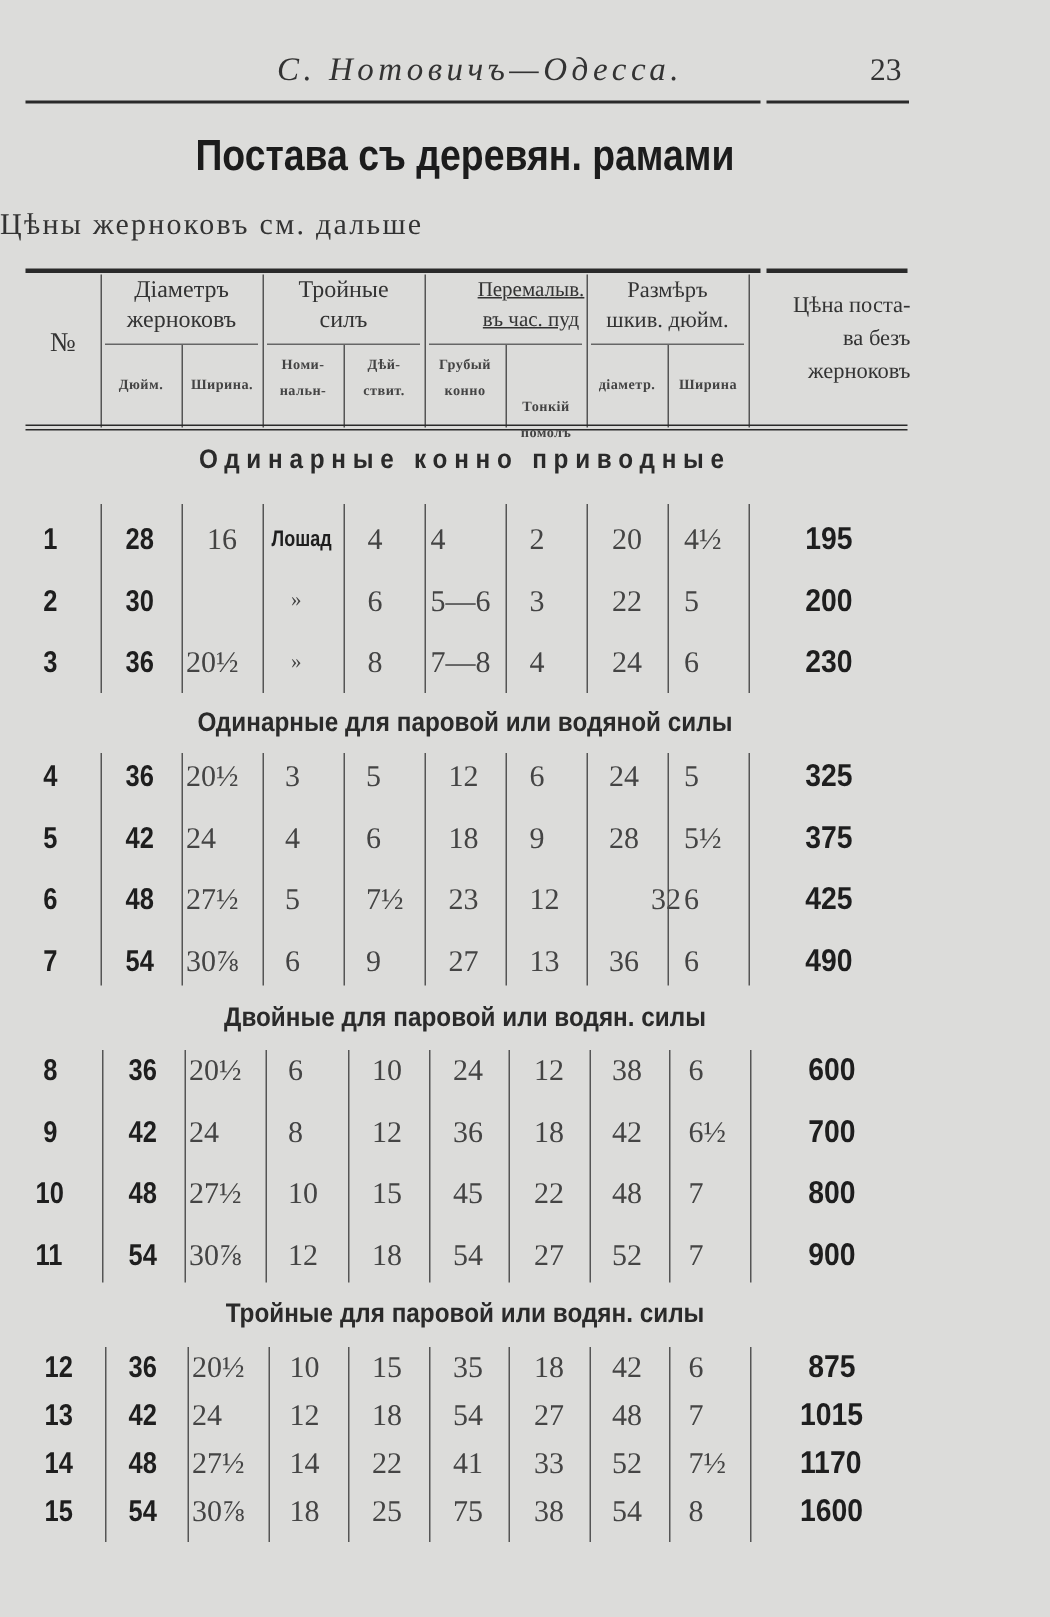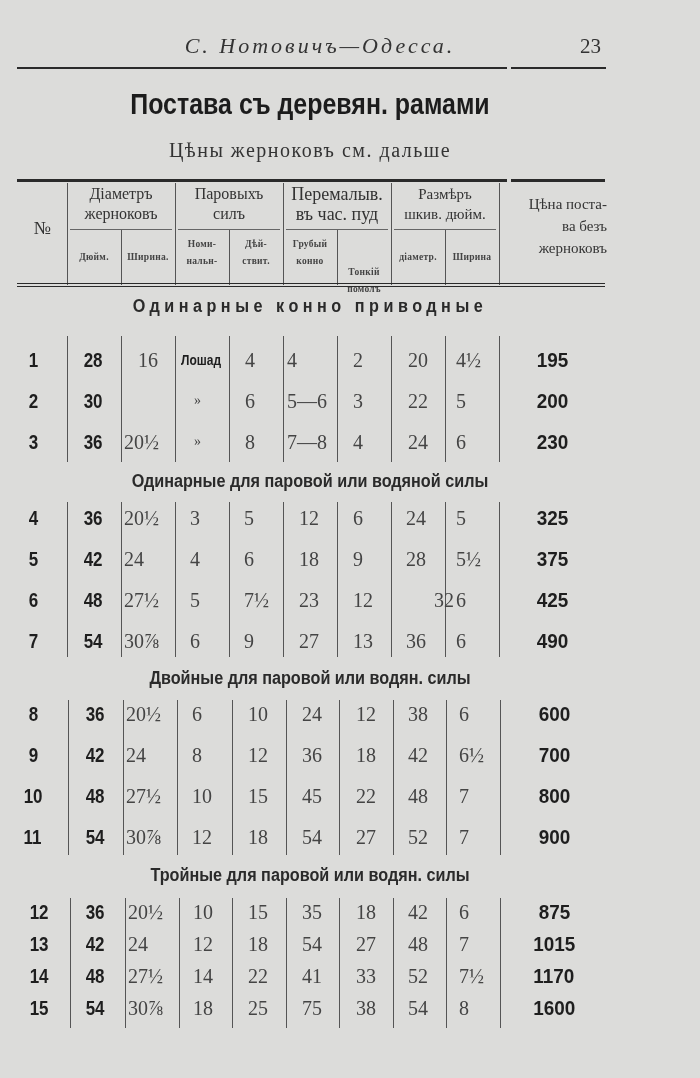--- a/index.html
+++ b/index.html
@@ -21,21 +21,21 @@
     font-size:21px; color:#333;
   }
   .rule { background:#2a2a2a; height:2px; }
   .title {
     left:0; width:620px; top:88px; text-align:center;
     font-family:"Liberation Sans", sans-serif; font-weight:bold;
     font-size:29px; transform:scaleX(0.86); transform-origin:310px 0;
     color:#1c1c1c;
   }
   .subtitle {
-    left:0; width:620px; top:139px; text-align:center;
+    left:0; width:620px; top:139px; text-align:left;
     font-family:"Liberation Serif", serif; font-size:20px; letter-spacing:1.5px; color:#333;
   }
   .hdr { font-family:"Liberation Serif", serif; color:#333; text-align:center; line-height:20px; }
   .hdr-small { font-family:"Liberation Serif", serif; font-size:9.5px; font-weight:bold; color:#444; text-align:center; line-height:17px; letter-spacing:0.3px; }
   .vline { background:#555; width:1px; }
   .hline { background:#666; height:1px; }
   .section {
     left:0; width:620px; text-align:center;
     font-family:"Liberation Sans", sans-serif; font-weight:bold;
     font-size:18px; color:#2a2a2a; transform:scaleX(0.9); transform-origin:310px 0;
@@ -81,29 +81,29 @@
   <div class="abs hline" style="left:394px;top:229px;width:102px;"></div>
 
   <div class="abs hdr" style="left:67px;width:108px;top:184px;font-size:16px;">
     <div>Діаметръ</div>
     <div>жерноковъ</div>
   </div>
   <div class="abs hdr-small" style="left:67px;width:54px;top:249px;">Дюйм.</div>
   <div class="abs hdr-small" style="left:121px;width:54px;top:249px;">Ширина.</div>
 
   <div class="abs hdr" style="left:175px;width:108px;top:184px;font-size:16px;">
-    <div>Паровыхъ</div>
+    <div>Тройные</div>
     <div>силъ</div>
   </div>
   <div class="abs hdr-small" style="left:175px;width:54px;top:236px;white-space:pre-line;">Номи-
 нальн-</div>
   <div class="abs hdr-small" style="left:229px;width:54px;top:236px;white-space:pre-line;">Дѣй-
 ствит.</div>
 
-  <div class="abs hdr" style="left:283px;width:108px;top:184px;font-size:18px;">
+  <div class="abs hdr" style="left:300px;width:108px;top:184px;font-size:14px;text-decoration:underline;">
     <div>Перемалыв.</div>
     <div>въ час. пуд</div>
   </div>
   <div class="abs hdr-small" style="left:283px;width:54px;top:236px;white-space:pre-line;">Грубый
 конно</div>
   <div class="abs hdr-small" style="left:337px;width:54px;top:236px;white-space:pre-line;margin-top:28px;">Тонкій
 помолъ</div>
 
   <div class="abs hdr" style="left:391px;width:108px;top:184px;font-size:15px;">
     <div>Размѣръ</div>

